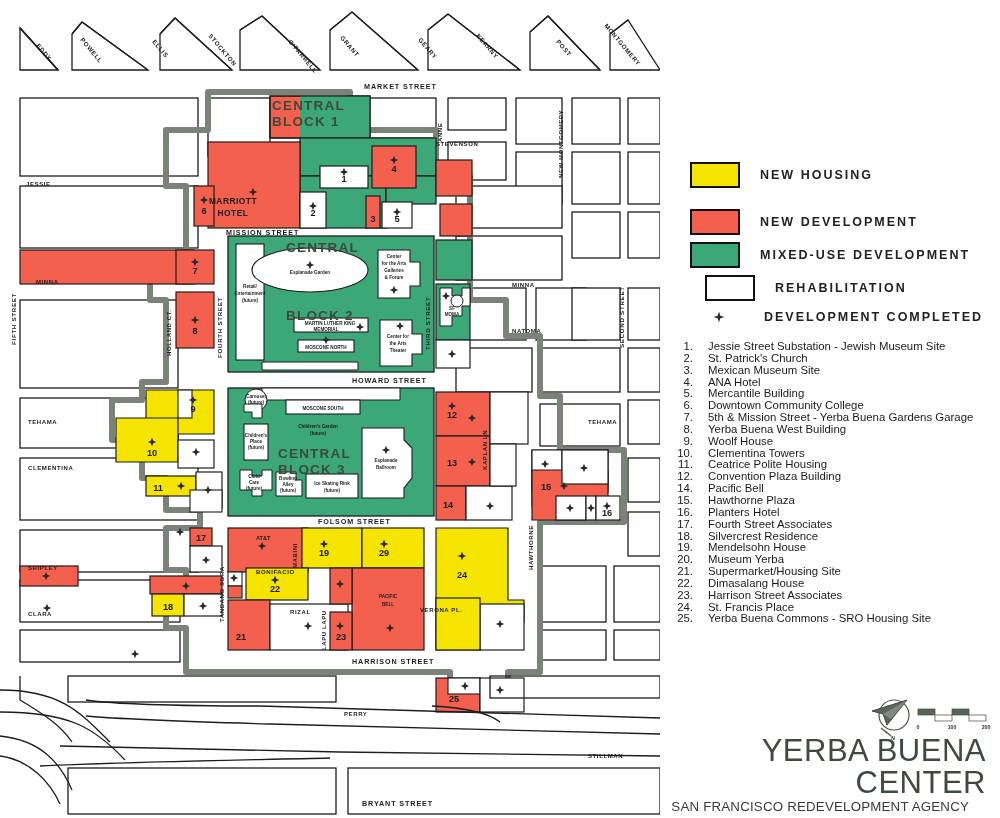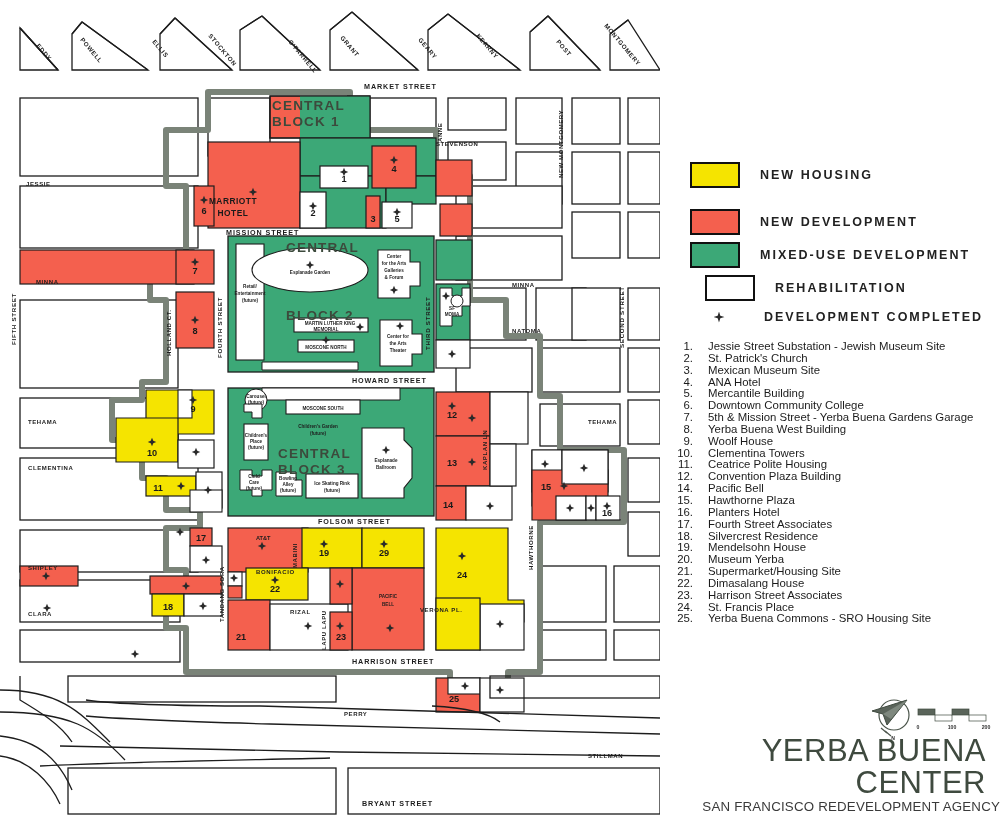--- a/index.html
+++ b/index.html
@@ -30,21 +30,21 @@
             white-space:nowrap;font-family:"Liberation Sans",sans-serif;}
   .key-num{width:23px;text-align:right;flex:none;}
   .key-txt{margin-left:15px;}
 
   
   #titleblock{position:absolute;left:0;top:735px;width:338px;text-align:right;}
   #maintitle{font-size:31px;font-weight:normal;letter-spacing:0.5px;
              color:#3f4a3f;line-height:32px;padding-right:14px;
              font-family:"Liberation Sans",sans-serif;}
   #subtitle{font-size:13.3px;letter-spacing:0.2px;color:#3a3a3a;
-            padding-right:0;line-height:15px;}
+            padding-right:31px;line-height:15px;}
 
   #northarrow{position:absolute;left:205px;top:-40px;width:52px;height:48px;}
   #scalebar{position:absolute;left:250px;top:-32px;width:90px;height:32px;}
   .scale-lbl{font-size:5.2px;fill:#333;font-weight:bold;}
 
   
   .st{font-family:"Liberation Sans",sans-serif;font-weight:bold;fill:#1d1d1d;}
   .street-maj{font-size:7.2px;letter-spacing:0.9px;}
   .street-min{font-size:6.0px;letter-spacing:0.6px;}
   .street-diag{font-size:6.2px;letter-spacing:0.7px;}

